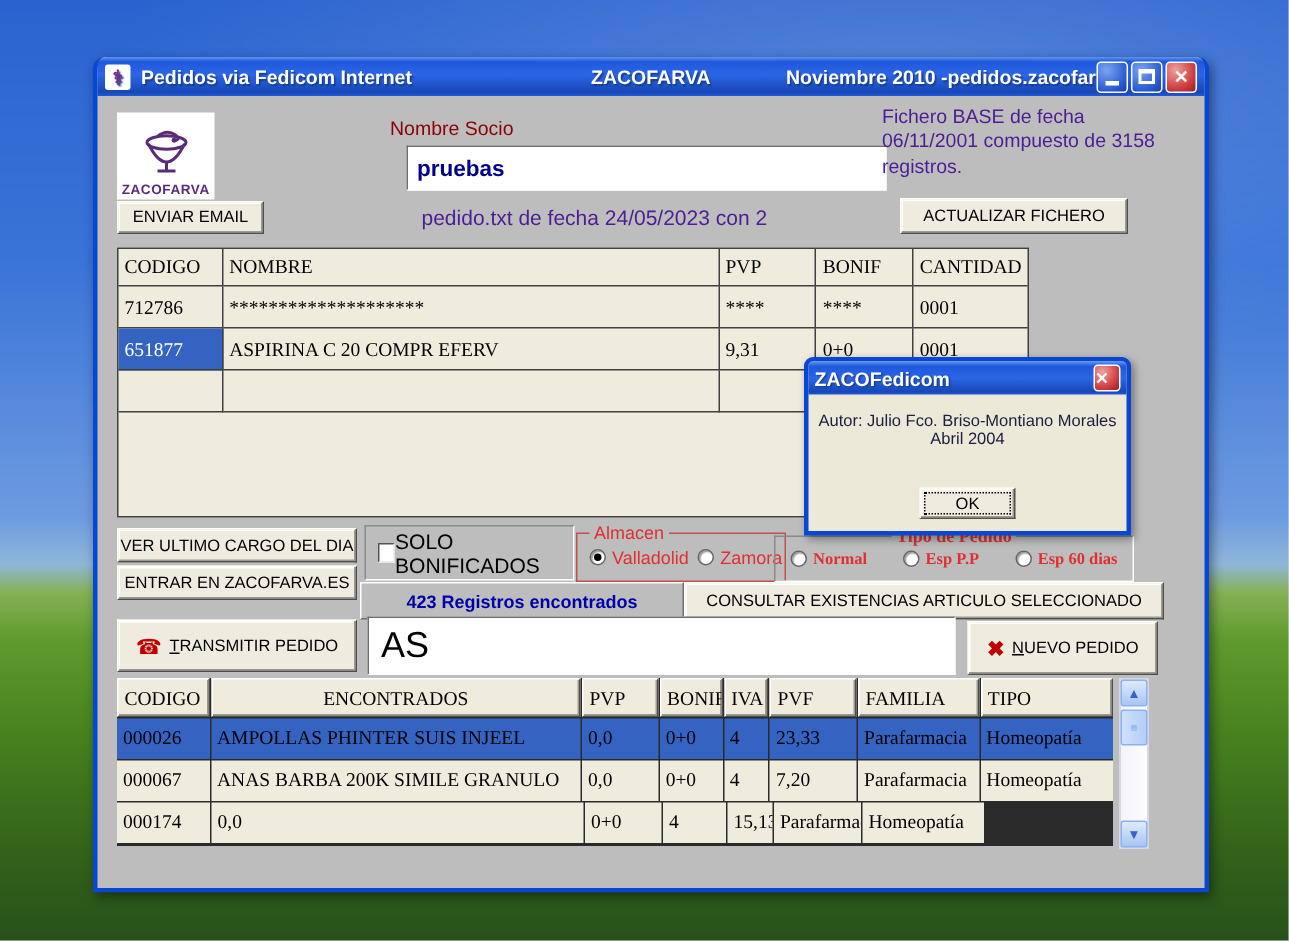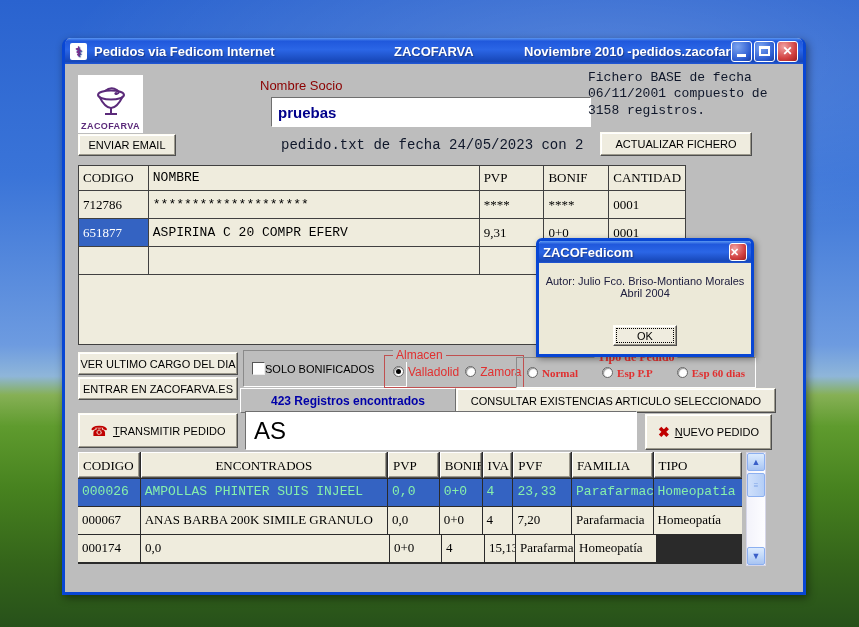--- a/index.html
+++ b/index.html
@@ -58,39 +58,39 @@
 
   .logo-box { position:absolute; left:13px; top:11px; width:65px; height:58px; background:#fff;
     display:flex; flex-direction:column; align-items:center; justify-content:flex-end; }
   .logo-text { color:#5b2a7a; font-weight:bold; font-size:9px; letter-spacing:.4px; padding-bottom:2px;}
 
   .lbl-socio { position:absolute; left:195px; top:14px; color:#8b0000; font-size:13px; }
   .inp-socio { position:absolute; left:206px; top:33px; width:320px; height:30px;
     background:#fff; border:1px solid; border-color:#6f6f6f #fff #fff #6f6f6f;
     color:#00008b; font-weight:bold; font-size:15px; padding:4px 6px;
     font-family:"Liberation Sans",sans-serif; }
-  .gray-info { color:#0f172a; font-family:Liberation Mono, monospace; }
+  .gray-info { color:#4c1d95; font-family:Liberation Sans, sans-serif; }
   .pedido-info { position:absolute; left:216px; top:73px; font-size:14px; }
   .fichero-info { position:absolute; left:523px; top:6px; width:192px; font-size:13px; line-height:1.25; }
 
   
   .order-table { position:absolute; left:13px; top:101px; width:608px; height:180px;
     background:#efecdd; border:1px solid #404040; font-size:13px; }
   .ot-row { display:flex; }
   .ot-cell { border-right:1px solid #404040; border-bottom:1px solid #404040;
     padding:4px 4px 0 4px; height:25px; overflow:hidden; white-space:nowrap; }
   .ot-row.data .ot-cell { height:28px; padding-top:6px; }
-  .ot-cell:nth-child(1){ width:70px; } .ot-cell:nth-child(2){ width:332px;font-family:Liberation Mono, monospace; }
+  .ot-cell:nth-child(1){ width:70px; } .ot-cell:nth-child(2){ width:332px; }
   .ot-cell:nth-child(3){ width:65px; } .ot-cell:nth-child(4){ width:65px; }
   .ot-cell:nth-child(5){ width:76px; border-right:0; }
   .ot-cell.sel { background:#3463c2; color:#fff; }
 
   
-  .chk-panel { position:absolute; left:178px; top:286px; width:164px; height:37px;
-    display:flex; align-items:center; gap:0; padding-left:8px; font-size:11px;
+  .chk-panel { position:absolute; left:178px; top:286px; width:140px; height:37px;
+    display:flex; align-items:center; gap:0; padding-left:8px; font-size:14px;
     border:1px solid; border-color:#8a8a8a #fff #fff #8a8a8a; }
   .checkbox { width:13px; height:13px; background:#fff; border:1px solid;
     border-color:#555 #eee #eee #555; }
   .groupbox { position:absolute; font-size:12px; }
   .groupbox .legend { position:absolute; top:-8px; left:8px; padding:0 3px; background:#bdbdbd; color:#e03030; }
   .gb-almacen { left:319px; top:291px; width:140px; height:33px; border:1px solid #c05050;
     display:flex; align-items:center; gap:6px; padding-left:8px; }
   .gb-tipo { left:451px; top:293px; width:240px; height:31px;
     border:1px solid; border-color:#8a8a8a #fff #fff #8a8a8a;
     display:flex; align-items:center; justify-content:space-between; padding:0 10px; }
@@ -123,21 +123,21 @@
     border:1px solid; border-color:#fff #4e4e4e #4e4e4e #fff;
     box-shadow: inset -1px -1px 0 #9d9a8d; }
   .rt-row .rt-cell:nth-child(1){ width:62px; }
   .rt-row .rt-cell:nth-child(2){ width:248px; }
   .rt-row .rt-cell:nth-child(3){ width:51px; }
   .rt-row .rt-cell:nth-child(4){ width:42px; }
   .rt-row .rt-cell:nth-child(5){ width:30px; }
   .rt-row .rt-cell:nth-child(6){ width:58px; }
   .rt-row .rt-cell:nth-child(7){ width:81px; }
   .rt-row .rt-cell:nth-child(8){ width:89px; }
-  .rt-row.sel .rt-cell { background:#3463c2; color:#86efac;font-family:Liberation Mono, monospace; }
+  .rt-row.sel .rt-cell { background:#3463c2; color:#000000; }
   .rt-row.hdr .rt-cell:nth-child(2){ text-align:center; }
 
   
   .scrollbar { position:absolute; left:681px; top:388px; width:20px; height:114px;
     background:linear-gradient(90deg,#f3f3fb,#fdfdff); border:1px solid #d6d6e8;
     display:flex; flex-direction:column; }
   .sb-arrow { height:18px; display:flex; align-items:center; justify-content:center;
     background:linear-gradient(180deg,#dcebfe,#bdd5f8 60%,#a9c4f2);
     border:1px solid #8cb0f0; border-radius:2px; color:#3a5fc8; font-size:9px; }
   .sb-thumb { height:24px; margin-top:2px;

